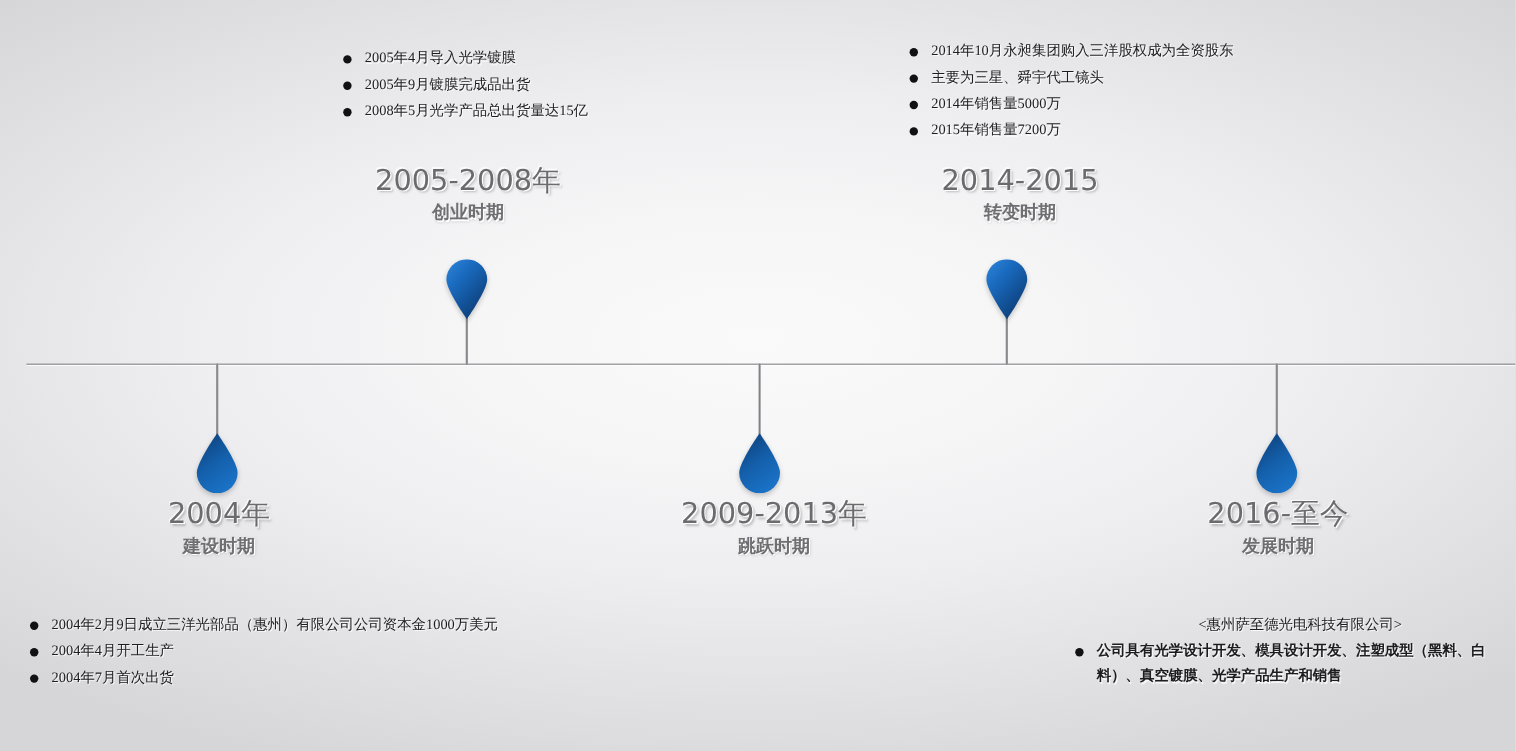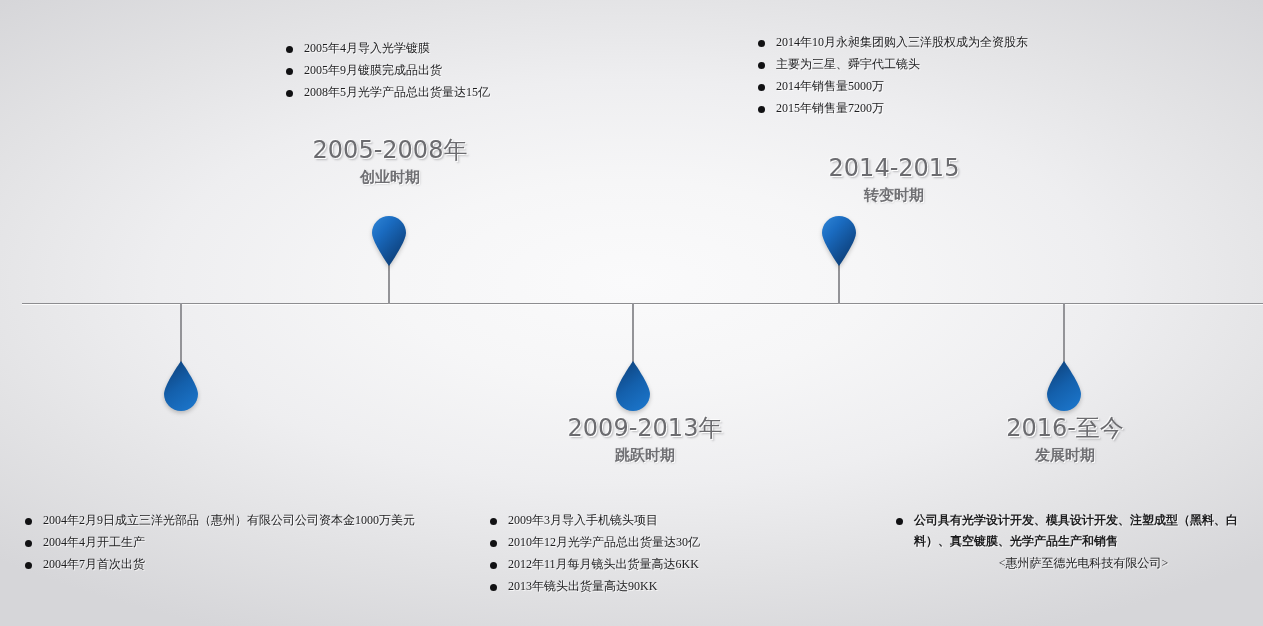--- a/index.html
+++ b/index.html
@@ -148,21 +148,21 @@
     </div>
   </div>
 
   <div class="bullets" style="left:755px; top:32px; width:420px;">
     <div class="bi">2014年10月永昶集团购入三洋股权成为全资股东</div>
     <div class="bi">主要为三星、舜宇代工镜头</div>
     <div class="bi">2014年销售量5000万</div>
     <div class="bi">2015年销售量7200万</div>
   </div>
 
-  <div class="era" style="left:779px; top:137px; width:230px;margin-top:18px;">
+  <div class="era" style="left:735px; top:137px; width:230px;">
     <div class="era-title">2014-2015</div>
     <div class="era-sub">转变时期</div>
   </div>
 
   <div class="pin-group">
     <div class="stem" style="left:838px; top:260px; height:44px;"></div>
     <div class="pin" style="left:821px; top:216px;">
       <svg viewBox="0 0 36 50">
         <defs>
           <linearGradient id="gUp2" x1="0%" y1="0%" x2="75%" y2="100%">
@@ -185,20 +185,24 @@
             <stop offset="0%" stop-color="#0d3f78"></stop>
             <stop offset="55%" stop-color="#1460ac"></stop>
             <stop offset="100%" stop-color="#1a72c6"></stop>
           </linearGradient>
         </defs>
         <path d="M18 0 C 18 0 35 24 35 33 A 17 17 0 0 1 1 33 C 1 24 18 0 18 0 Z" fill="url(#gDn1)"></path>
       </svg>
     </div>
   </div>
 
+  <div class="era" style="left:70px; top:415px; width:225px;">
+    <div class="era-title">2004年</div>
+    <div class="era-sub">建设时期</div>
+  </div>
 
   <div class="bullets" style="left:22px; top:510px; width:412px;">
     <div class="bi">2004年2月9日成立三洋光部品（惠州）有限公司公司资本金1000万美元</div>
     <div class="bi">2004年4月开工生产</div>
     <div class="bi">2004年7月首次出货</div>
   </div>
 
   <div class="pin-group">
     <div class="stem" style="left:632px; top:303px; height:60px;"></div>
     <div class="pin" style="left:615px; top:361px;">
@@ -213,26 +217,20 @@
         <path d="M18 0 C 18 0 35 24 35 33 A 17 17 0 0 1 1 33 C 1 24 18 0 18 0 Z" fill="url(#gDn2)"></path>
       </svg>
     </div>
   </div>
 
   <div class="era" style="left:520px; top:415px; width:250px;">
     <div class="era-title">2009-2013年</div>
     <div class="era-sub">跳跃时期</div>
   </div>
 
-  <div class="bullets" style="left:487px; top:510px; width:390px;">
-    <div class="bi">2009年3月导入手机镜头项目</div>
-    <div class="bi">2010年12月光学产品总出货量达30亿</div>
-    <div class="bi">2012年11月每月镜头出货量高达6KK</div>
-    <div class="bi">2013年镜头出货量高达90KK</div>
-  </div>
 
   <div class="pin-group">
     <div class="stem" style="left:1063px; top:303px; height:60px;"></div>
     <div class="pin" style="left:1046px; top:361px;">
       <svg viewBox="0 0 36 50">
         <defs>
           <linearGradient id="gDn3" x1="10%" y1="0%" x2="60%" y2="100%">
             <stop offset="0%" stop-color="#0d3f78"></stop>
             <stop offset="55%" stop-color="#1460ac"></stop>
             <stop offset="100%" stop-color="#1a72c6"></stop>
@@ -242,17 +240,17 @@
       </svg>
     </div>
   </div>
 
   <div class="era" style="left:955px; top:415px; width:220px;">
     <div class="era-title">2016-至今</div>
     <div class="era-sub">发展时期</div>
   </div>
 
   <div class="bullets" style="left:893px; top:510px; width:360px;">
+    <div class="bi hidden-before indent-center" style="padding-left:21px;">&lt;惠州萨至德光电科技有限公司&gt;</div>
     <div class="bi" style="font-weight:bold;">公司具有光学设计开发、模具设计开发、注塑成型（黑料、白料）、真空镀膜、光学产品生产和销售</div>
-    <div class="bi hidden-before indent-center" style="padding-left:21px;">&lt;惠州萨至德光电科技有限公司&gt;</div>
   </div>
 
 </div>
 
 </body></html>

